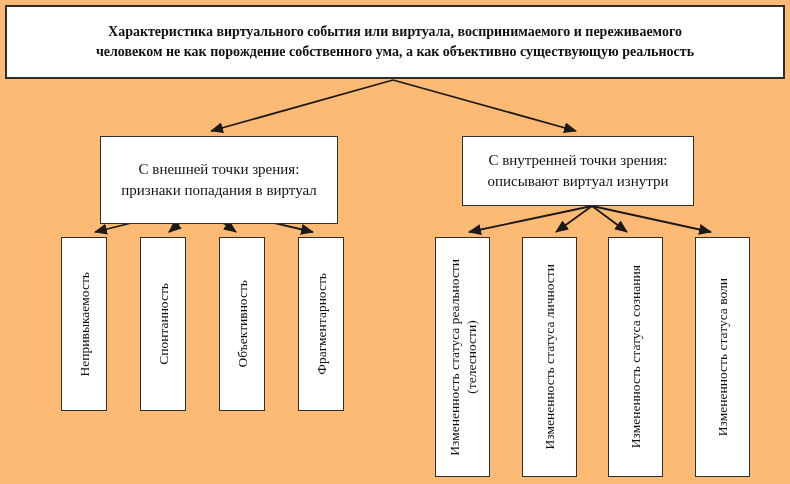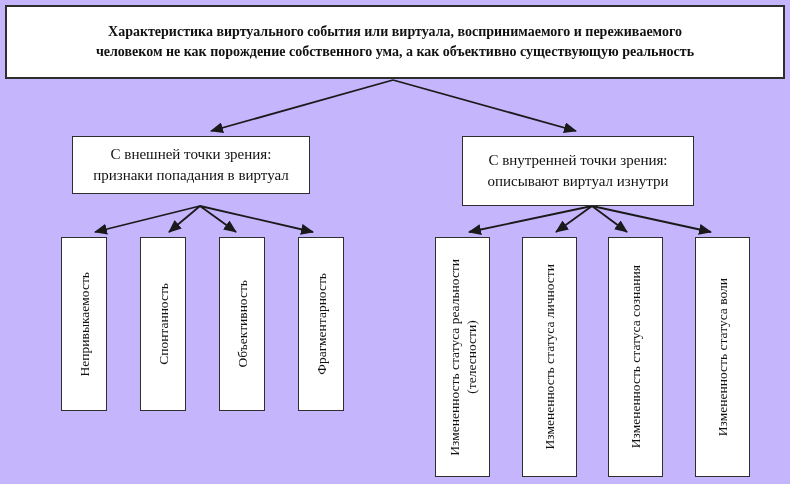--- a/index.html
+++ b/index.html
@@ -5,21 +5,21 @@
   * { margin: 0; padding: 0; box-sizing: border-box; }
   html, body { background: #ffffff; }
   body {
     font-family: "Liberation Serif", "DejaVu Serif", serif;
     color: #111111;
   }
   .stage {
     position: relative;
     width: 790px;
     height: 484px;
-    background: #c4b5fd;
+    background: #fdba74;
     overflow: hidden;
     text-decoration: underline;
   }
   .box {
     position: absolute;
     background: #ffffff;
     border: 1.5px solid #2e2e2e;
     display: flex;
     align-items: center;
     justify-content: center;
@@ -30,21 +30,21 @@
     left: 5px; top: 5px; width: 780px; height: 74px;
     border-width: 2px;
     font-weight: bold;
     font-size: 14px;
     line-height: 20px;
   }
   .branch-box {
     font-size: 15px;
     line-height: 21px;
   }
-  .branch-external { left: 72px; top: 136px; width: 238px; height: 58px; }
+  .branch-external { left: 100px; top: 136px; width: 238px; height: 88px; }
   .branch-internal { left: 462px; top: 136px; width: 232px; height: 70px; }
   .leaf-box {
     top: 237px;
     font-size: 13.5px;
     line-height: 17px;
   }
   .leaf-box .txt {
     writing-mode: vertical-rl;
     transform: rotate(180deg);
     text-align: center;

